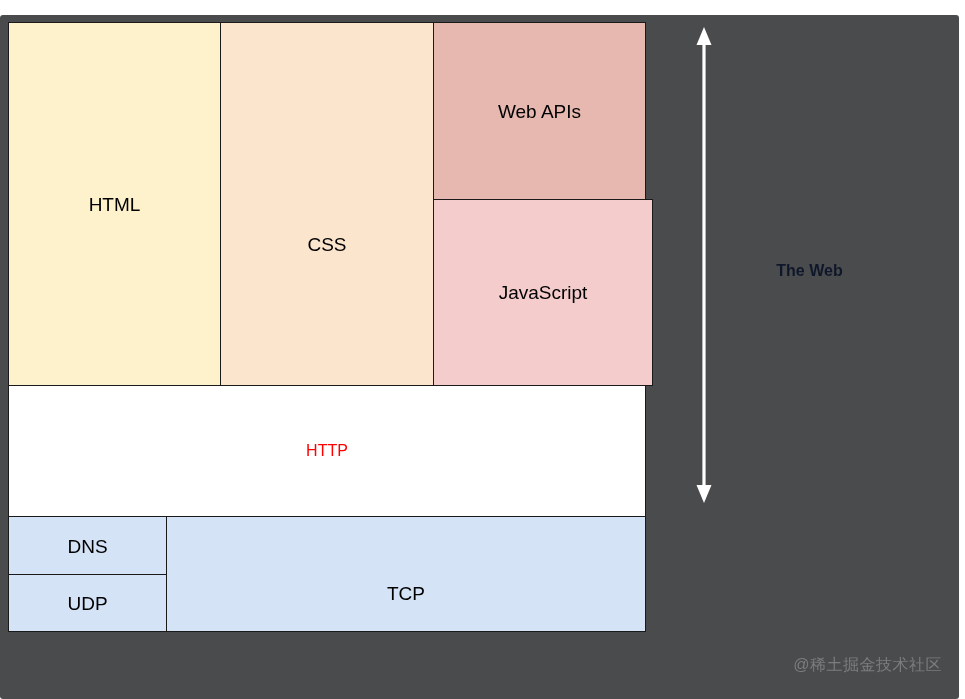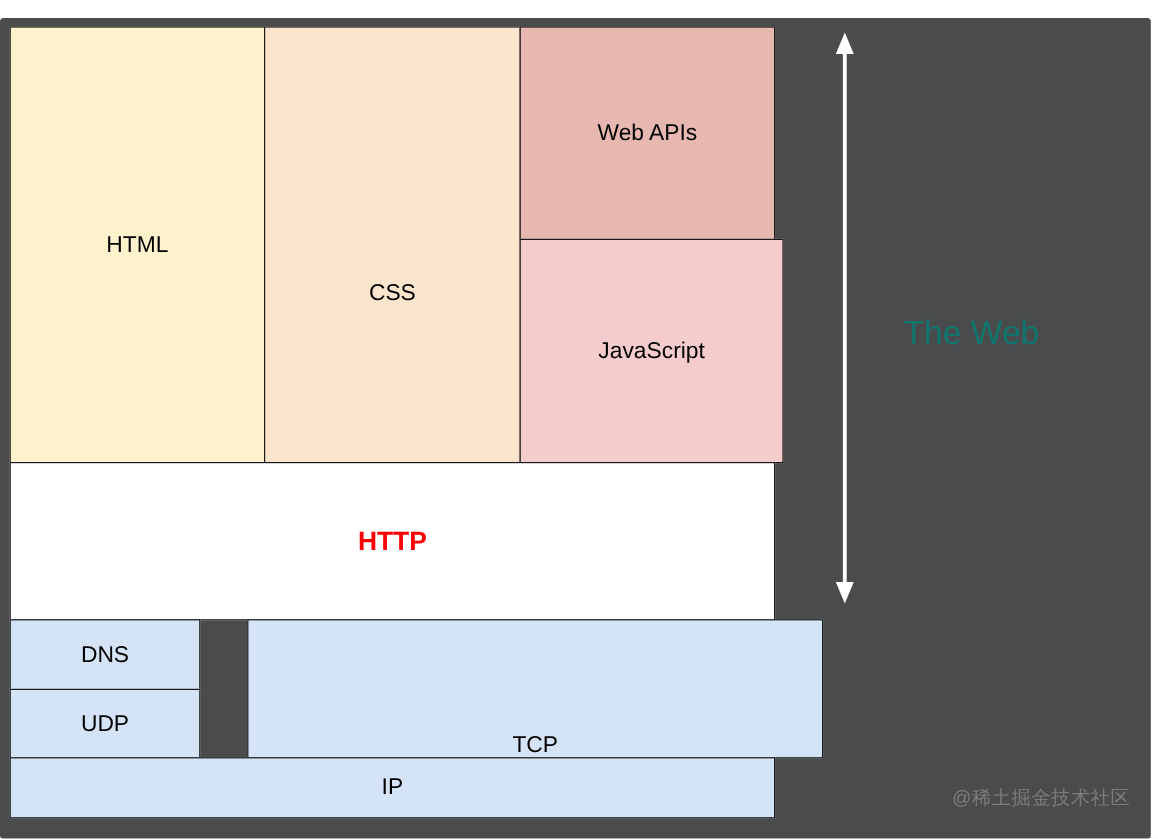--- a/index.html
+++ b/index.html
@@ -60,58 +60,59 @@
   #box-javascript {
     left: 433px; top: 199px; width: 220px; height: 187px;
     background: #f4cccc;
   }
 
   
   #box-http {
     left: 8px; top: 385px; width: 638px; height: 132px;
     background: #ffffff;
     color: #ff0000;
-    font-weight: bold;
-    font-size: 22px;
+    font-weight: normal;
+    font-size: 16px;
   }
 
   
   #box-dns {
     left: 8px; top: 516px; width: 159px; height: 60px;
     background: #d4e3f5;
   }
   #box-udp {
     left: 8px; top: 574px; width: 159px; height: 58px;
     background: #d4e3f5;
   }
   #box-tcp {
     left: 166px; top: 516px; width: 480px; height: 116px;
     background: #d4e3f5;
     align-items: flex-end;
-    margin-left: 40px;
+    padding-bottom: 28px;
   }
   #box-tls {
     left: 411px; top: 516px; width: 235px; height: 58px;
     background: #d4e3f5;
   }
   #box-ip {
     left: 8px; top: 631px; width: 638px; height: 51px;
     background: #d4e3f5;
   }
 
   
   #the-web-label {
     position: absolute;
     left: 660px;
     top: 262px;
     width: 299px;
     text-align: center;
-    color: #0f766e;
-    font-size: 28px;
+    color: #0f172a;
+    font-size: 16px;
     font-family: "Liberation Sans", sans-serif;
+    font-weight: bold;
   }
   #scope-arrow {
     position: absolute;
     left: 683px;
     top: 26px;
     width: 42px;
     height: 478px;
   }
   #watermark {
     position: absolute;
@@ -141,21 +142,20 @@
 
   <div class="box" id="box-http">HTTP</div>
 
   <div class="box" id="box-tcp">TCP</div>
 
 
   <div class="box" id="box-dns">DNS</div>
 
   <div class="box" id="box-udp">UDP</div>
 
-  <div class="box" id="box-ip">IP</div>
 
   <svg id="scope-arrow" viewBox="0 0 42 478" xmlns="http://www.w3.org/2000/svg">
     <line x1="21" y1="12" x2="21" y2="466" stroke="#ffffff" stroke-width="3.2"></line>
     <polygon points="21,1 13.5,19 28.5,19" fill="#ffffff"></polygon>
     <polygon points="21,477 13.5,459 28.5,459" fill="#ffffff"></polygon>
   </svg>
 
   <div id="the-web-label">The Web</div>
 
   <div id="watermark">@稀土掘金技术社区</div>

